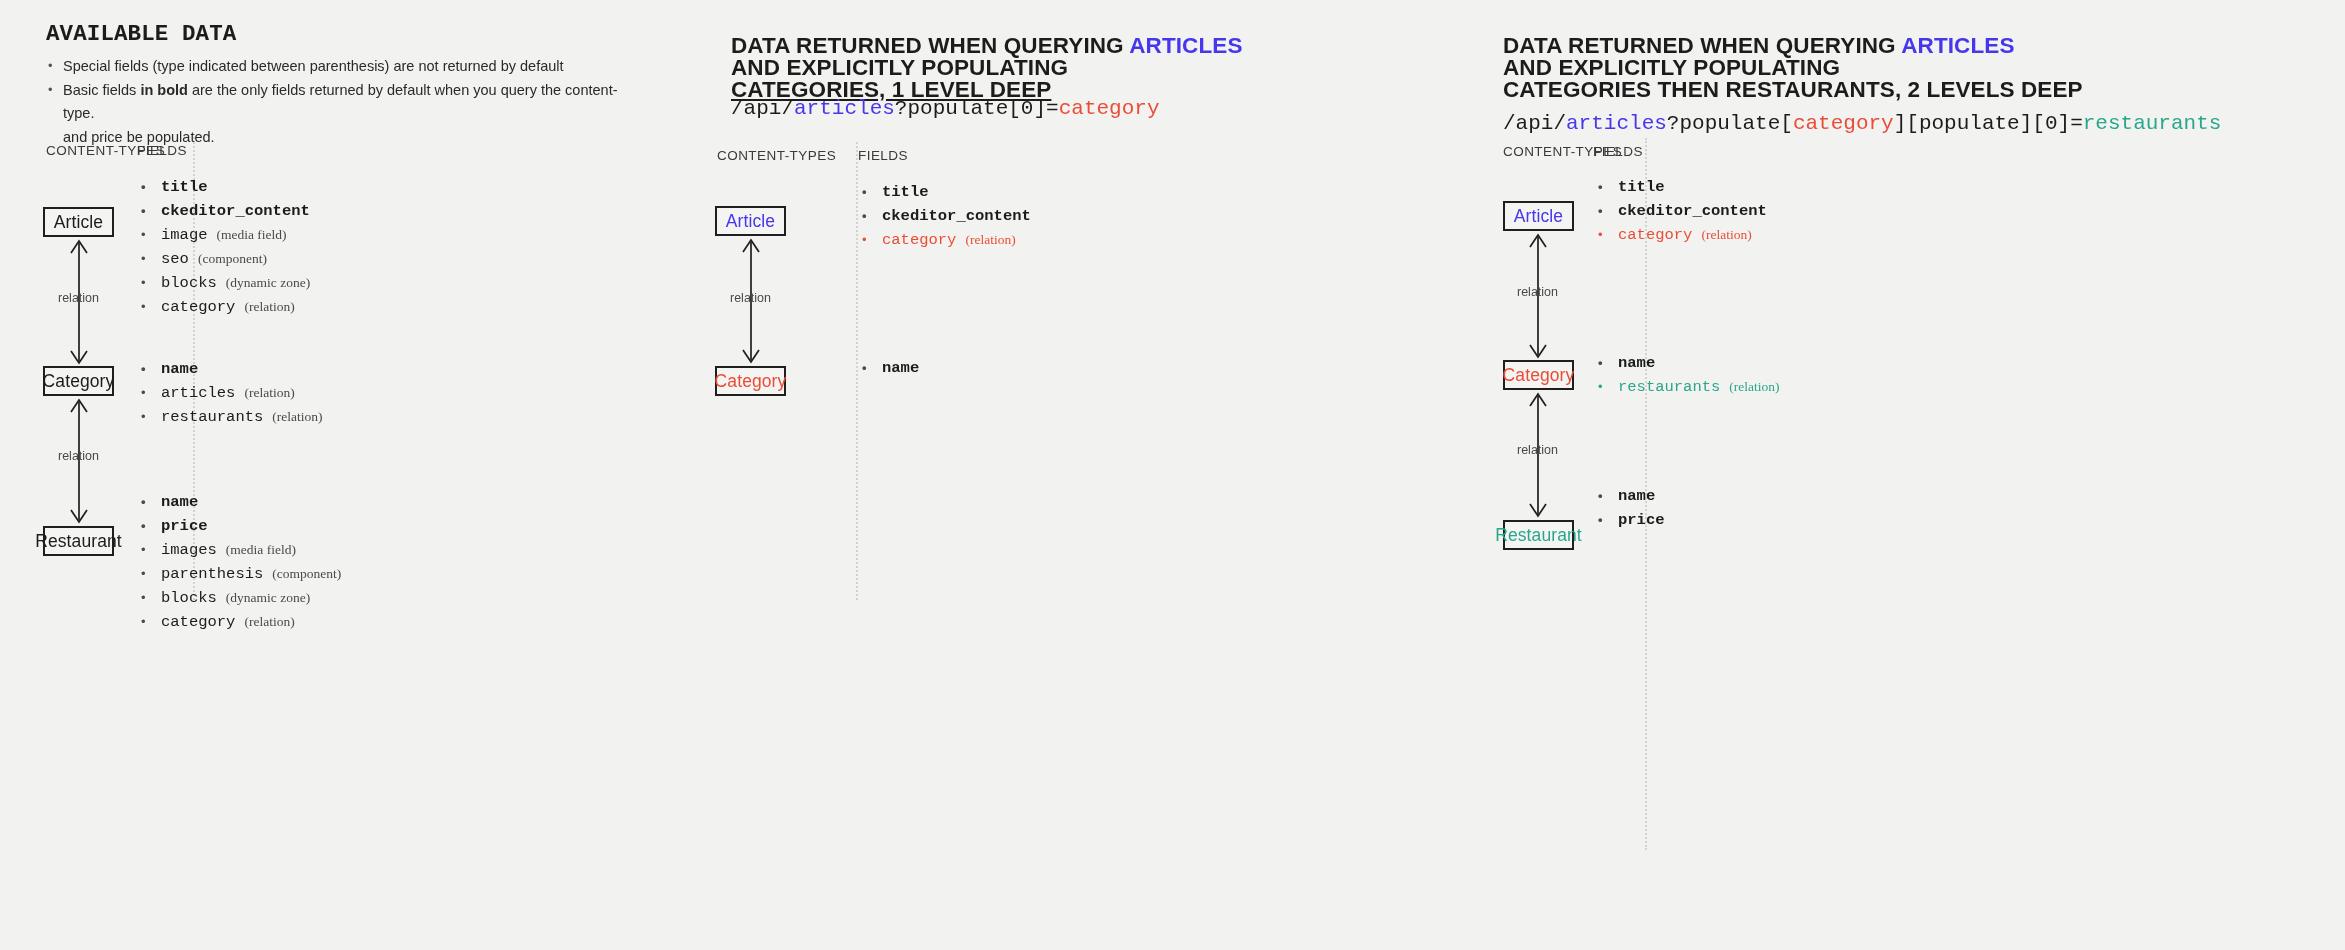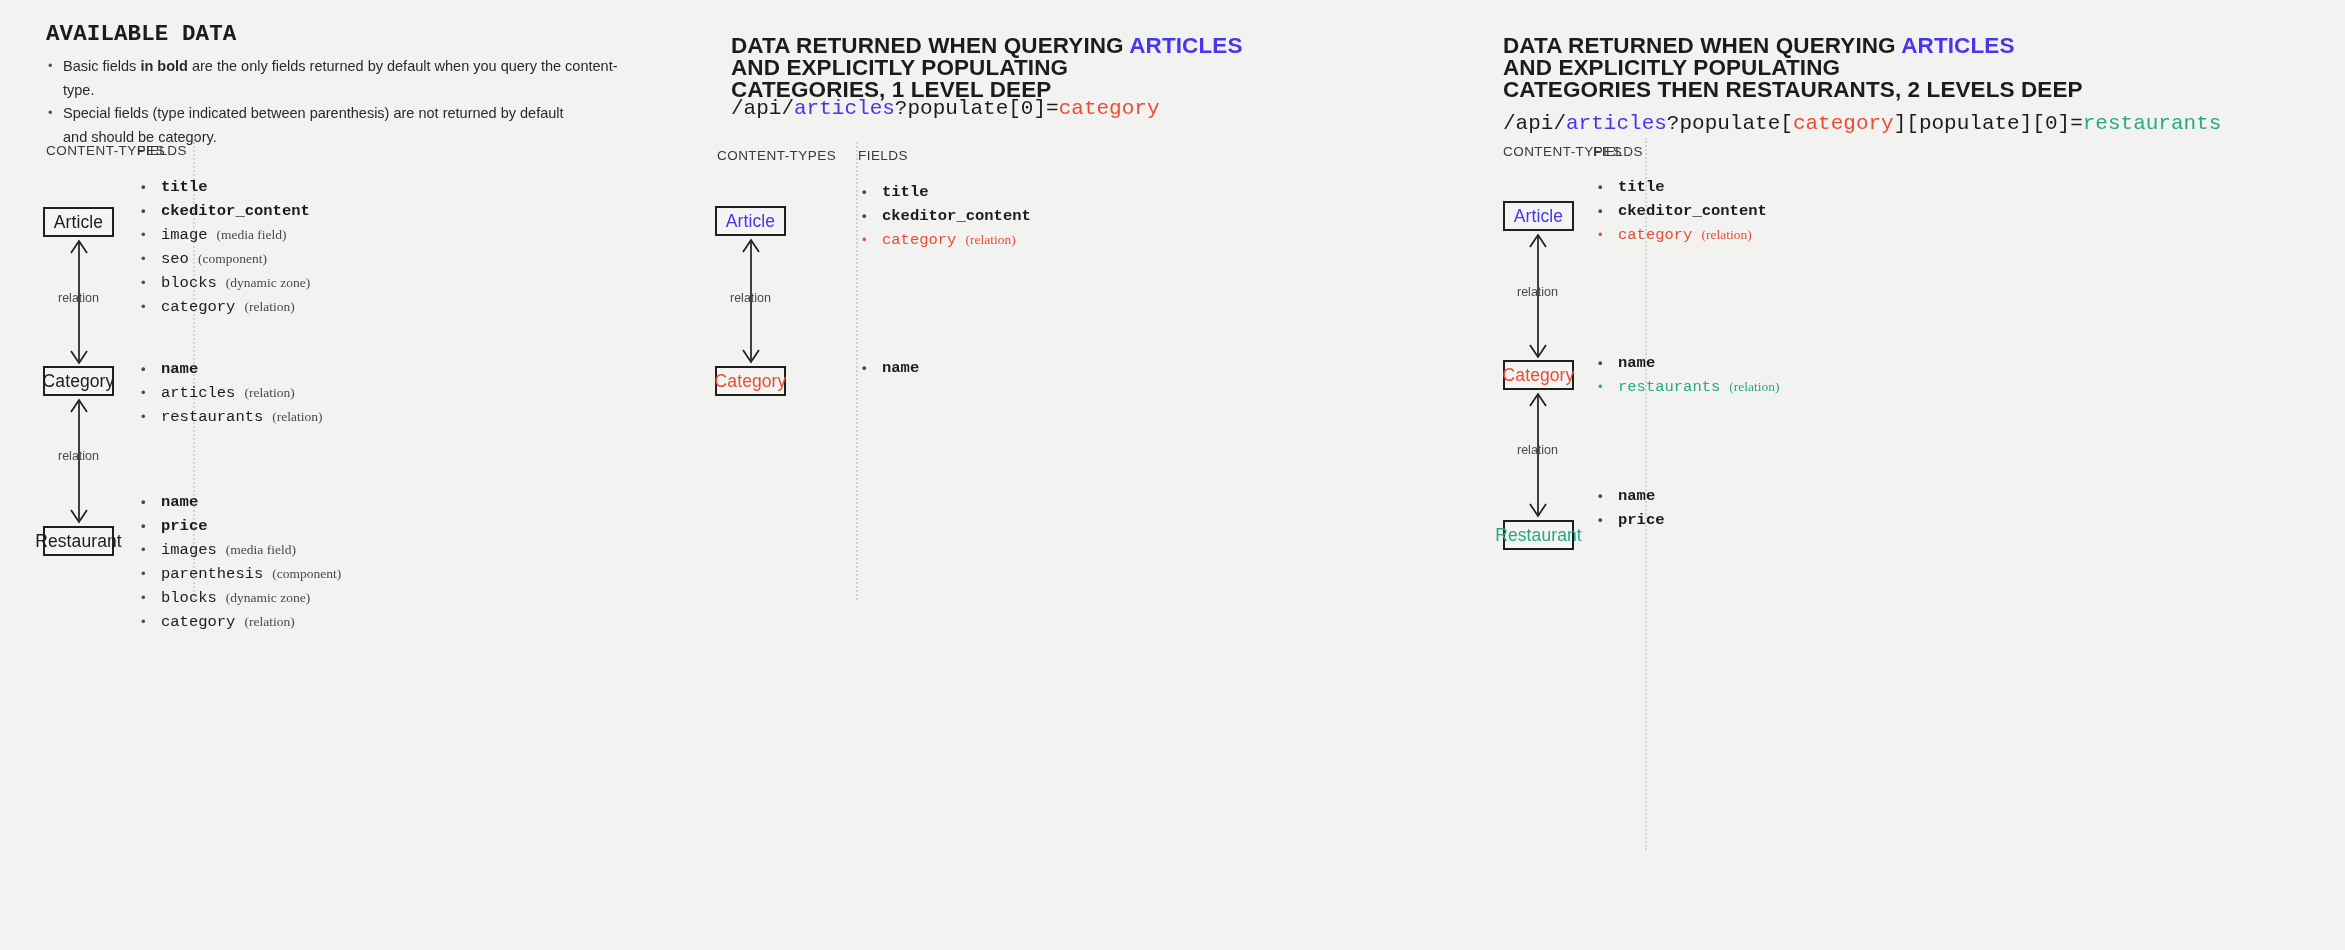--- a/index.html
+++ b/index.html
@@ -127,23 +127,23 @@
   .field.green .type { color: #2aa78b; }
 </style>
 </head>
 <body>
 
 <div class="panel" id="panel-1">
 
   <div class="heading" style="left:46px; top:18px;font-family:Liberation Mono, monospace;">AVAILABLE DATA</div>
 
   <div class="bullets" style="left:46px; top:55px; width:600px;">
+    <div class="row"><span>Special fields (type indicated between parenthesis) are not returned by default</span></div>
     <div class="row"><span>Basic fields </span><b>in bold</b><span> are the only fields returned by default when you query the content-type.</span></div>
-    <div class="row"><span>Special fields (type indicated between parenthesis) are not returned by default</span></div>
-    <div style="padding-left:17px;"><span>and should be category.</span></div>
+    <div style="padding-left:17px;"><span>and price be populated.</span></div>
   </div>
 
   <div class="col-label" style="left:46px; top:143px;">CONTENT-TYPES</div>
   <div class="col-label" style="left:137px; top:143px;">FIELDS</div>
 
   <div class="divider" style="left:193px; top:137px; height:463px;"></div>
 
   <div class="ent c-black" style="left:43px; top:207px; width:71px; height:30px;">
     <span>Article</span>
   </div>
@@ -198,21 +198,21 @@
     <div class="field"><span>category</span><span class="type">(relation)</span></div>
   </div>
 </div>
 
 <div class="panel" id="panel-2">
 
   <div class="heading" style="left:13px; top:29px;">
     <span>DATA RETURNED WHEN QUERYING </span><span class="hl">ARTICLES</span>
   </div>
   <div class="heading" style="left:13px; top:51px;">AND EXPLICITLY POPULATING</div>
-  <div class="heading" style="left:13px; top:73px;">CATEGORIES, 1 LEVEL DEEP</div>
+  <div class="heading" style="left:13px; top:73px;text-decoration:underline;">CATEGORIES, 1 LEVEL DEEP</div>
 
   <div class="url" style="left:13px; top:97px;">
     <span>/api/</span><span class="blue">articles</span><span>?populate[0]=</span><span class="red">category</span>
   </div>
 
   <div class="col-label" style="left:-230px; top:148px; left:auto; right:auto;"></div>
   <div class="col-label" style="left:-1px; top:148px;">CONTENT-TYPES</div>
   <div class="col-label" style="left:140px; top:148px;">FIELDS</div>
 
   <div class="divider" style="left:140px; top:142px; height:458px; margin-left:-2px;"></div>

